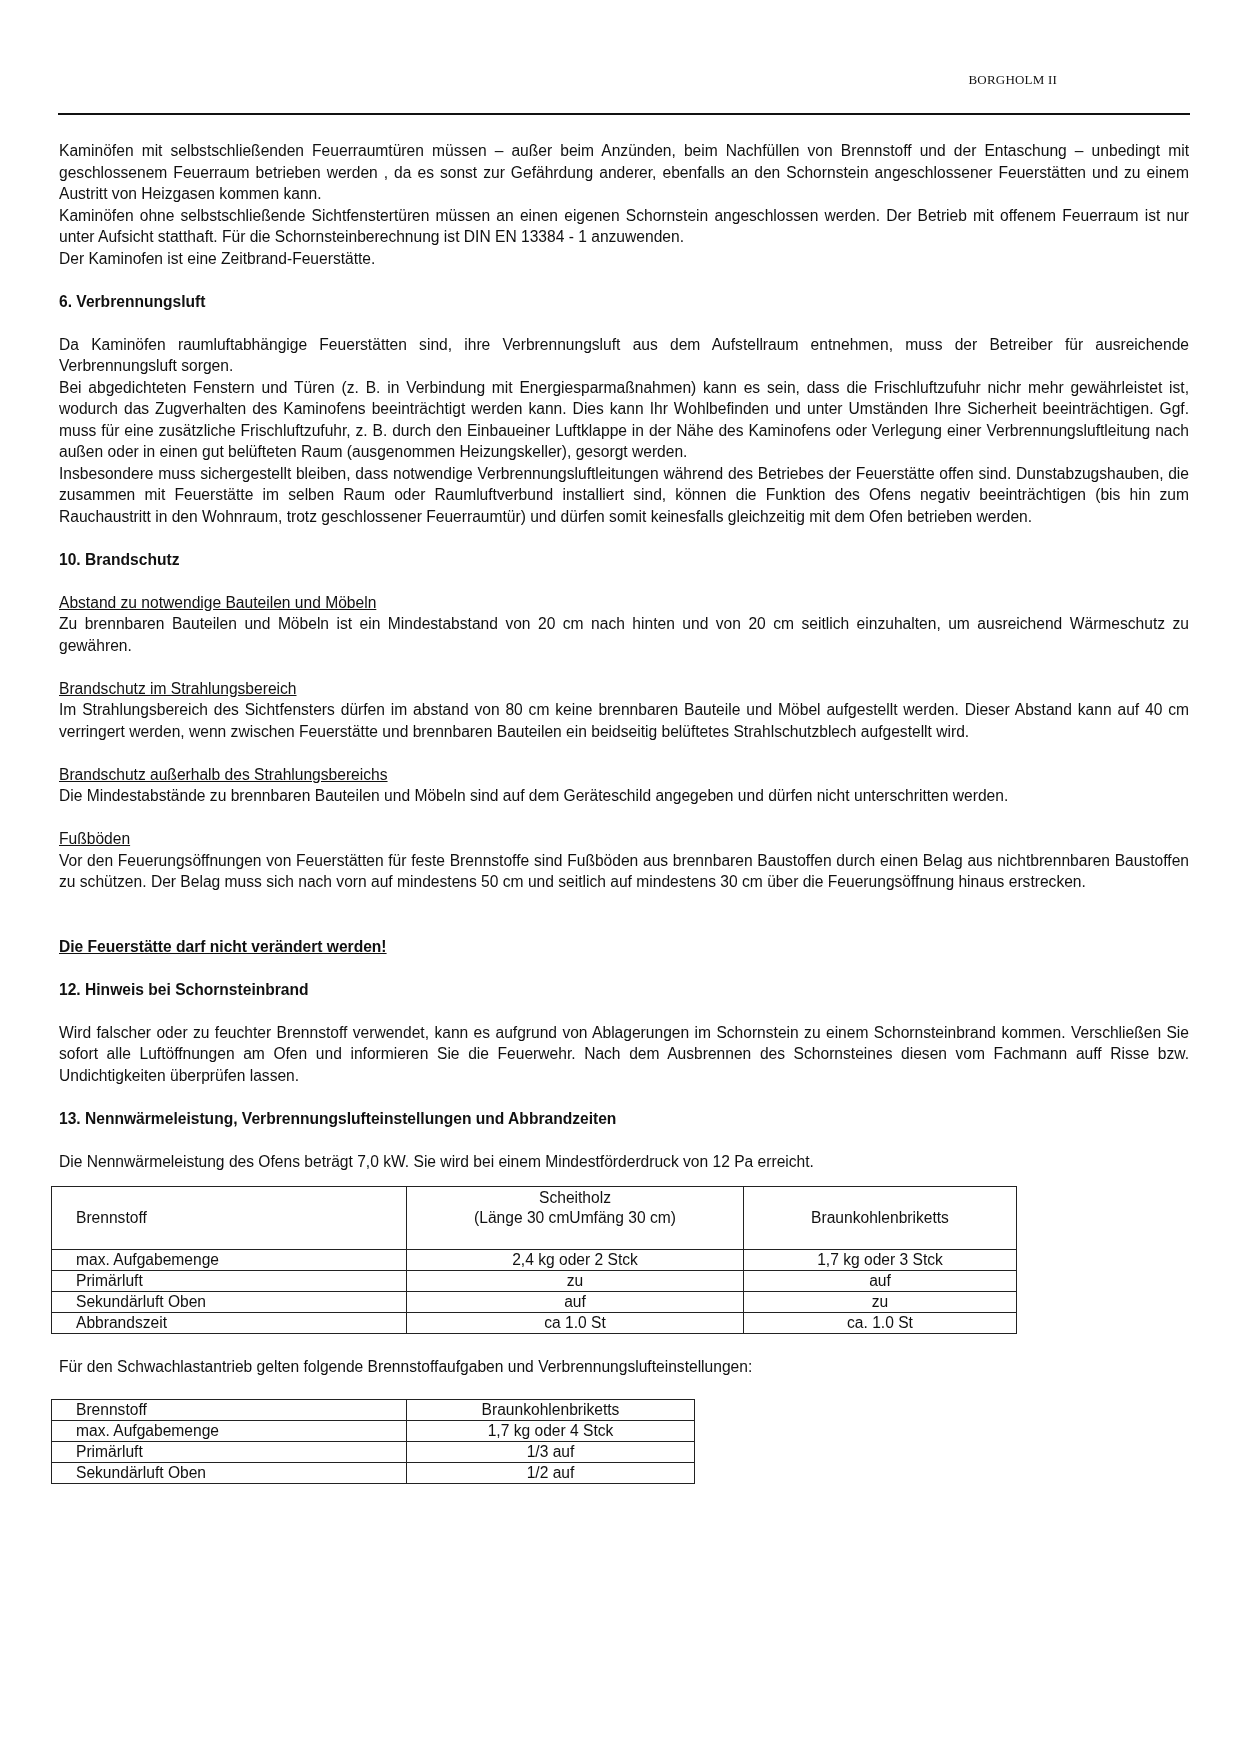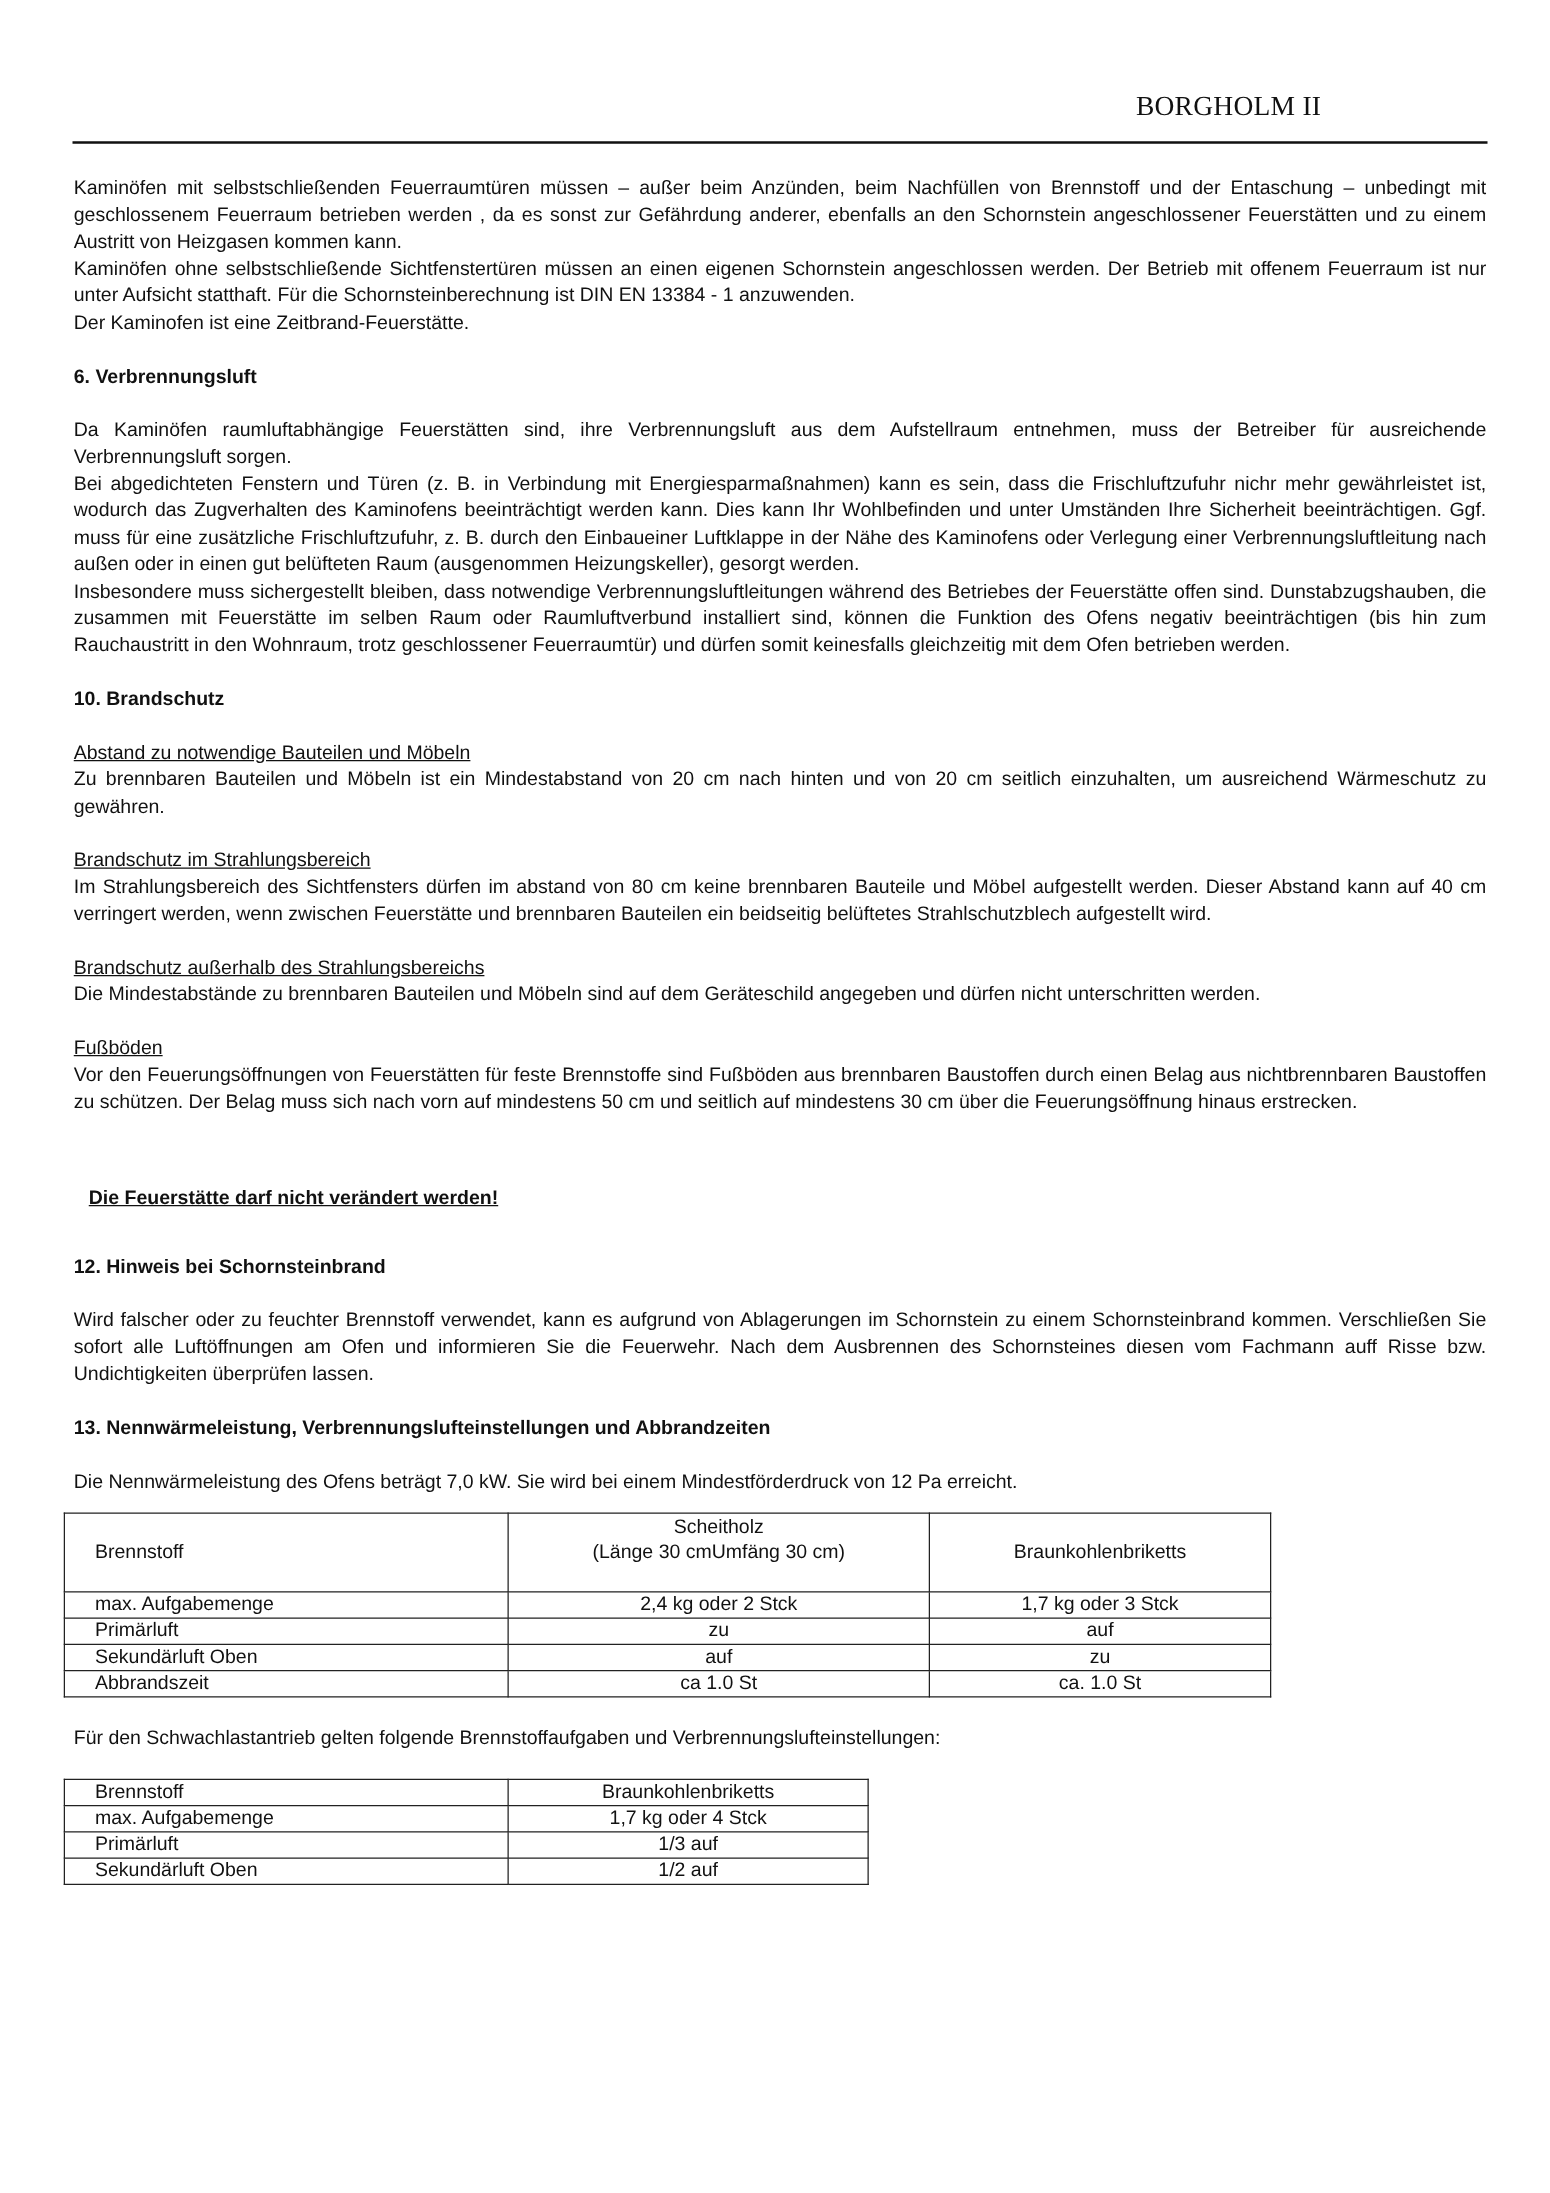--- a/index.html
+++ b/index.html
@@ -2,36 +2,36 @@
 <html><head>
   <meta charset="utf-8">
   <style>
     html, body { margin: 0; padding: 0; background: #ffffff; }
     body {
       width: 1240px; height: 1754px; position: relative; overflow: hidden;
       font-family: "Liberation Sans", sans-serif; color: #111111;
     }
     .header-title {
       position: absolute; top: 72px; right: 183px;
-      font-family: "Liberation Serif", serif; font-size: 22px; letter-spacing: 0.2px;
+      font-family: "Liberation Serif", serif; font-size: 13px; letter-spacing: 0.2px;
     }
     .header-rule {
       position: absolute; top: 113px; left: 58px; width: 1132px; height: 0;
       border-top: 2px solid #111111;
     }
     .content {
       position: absolute; top: 140px; left: 59px; width: 1130px;
       font-size: 15.6px; line-height: 21.5px;
     }
     .p { text-align: justify; margin: 0; }
     .p.last-left { text-align-last: left; }
     .h { font-weight: bold; margin: 0; }
     .sub { text-decoration: underline; margin: 0; }
     .gap { height: 21.5px; }
-    .warn { font-weight: bold; text-decoration: underline; margin: 12px; }
+    .warn { font-weight: bold; text-decoration: underline; margin: 0; }
     table { border-collapse: collapse; font-size: 15.6px; }
     td { border: 1.5px solid #222222; padding: 0 24px; line-height: 20px; vertical-align: middle; }
     .t1 { width: 966px; margin-left: -8px; }
     .t1 td.c1 { width: 306px; text-align: left; }
     .t1 td.c2 { width: 288px; text-align: center; }
     .t1 td.c3 { text-align: center; }
     .t1 tr.head td { height: 62px; }
     .t2 { width: 644px; margin-left: -8px; }
     .t2 td.c1 { width: 306px; text-align: left; }
     .t2 td.c2 { text-align: center; }

